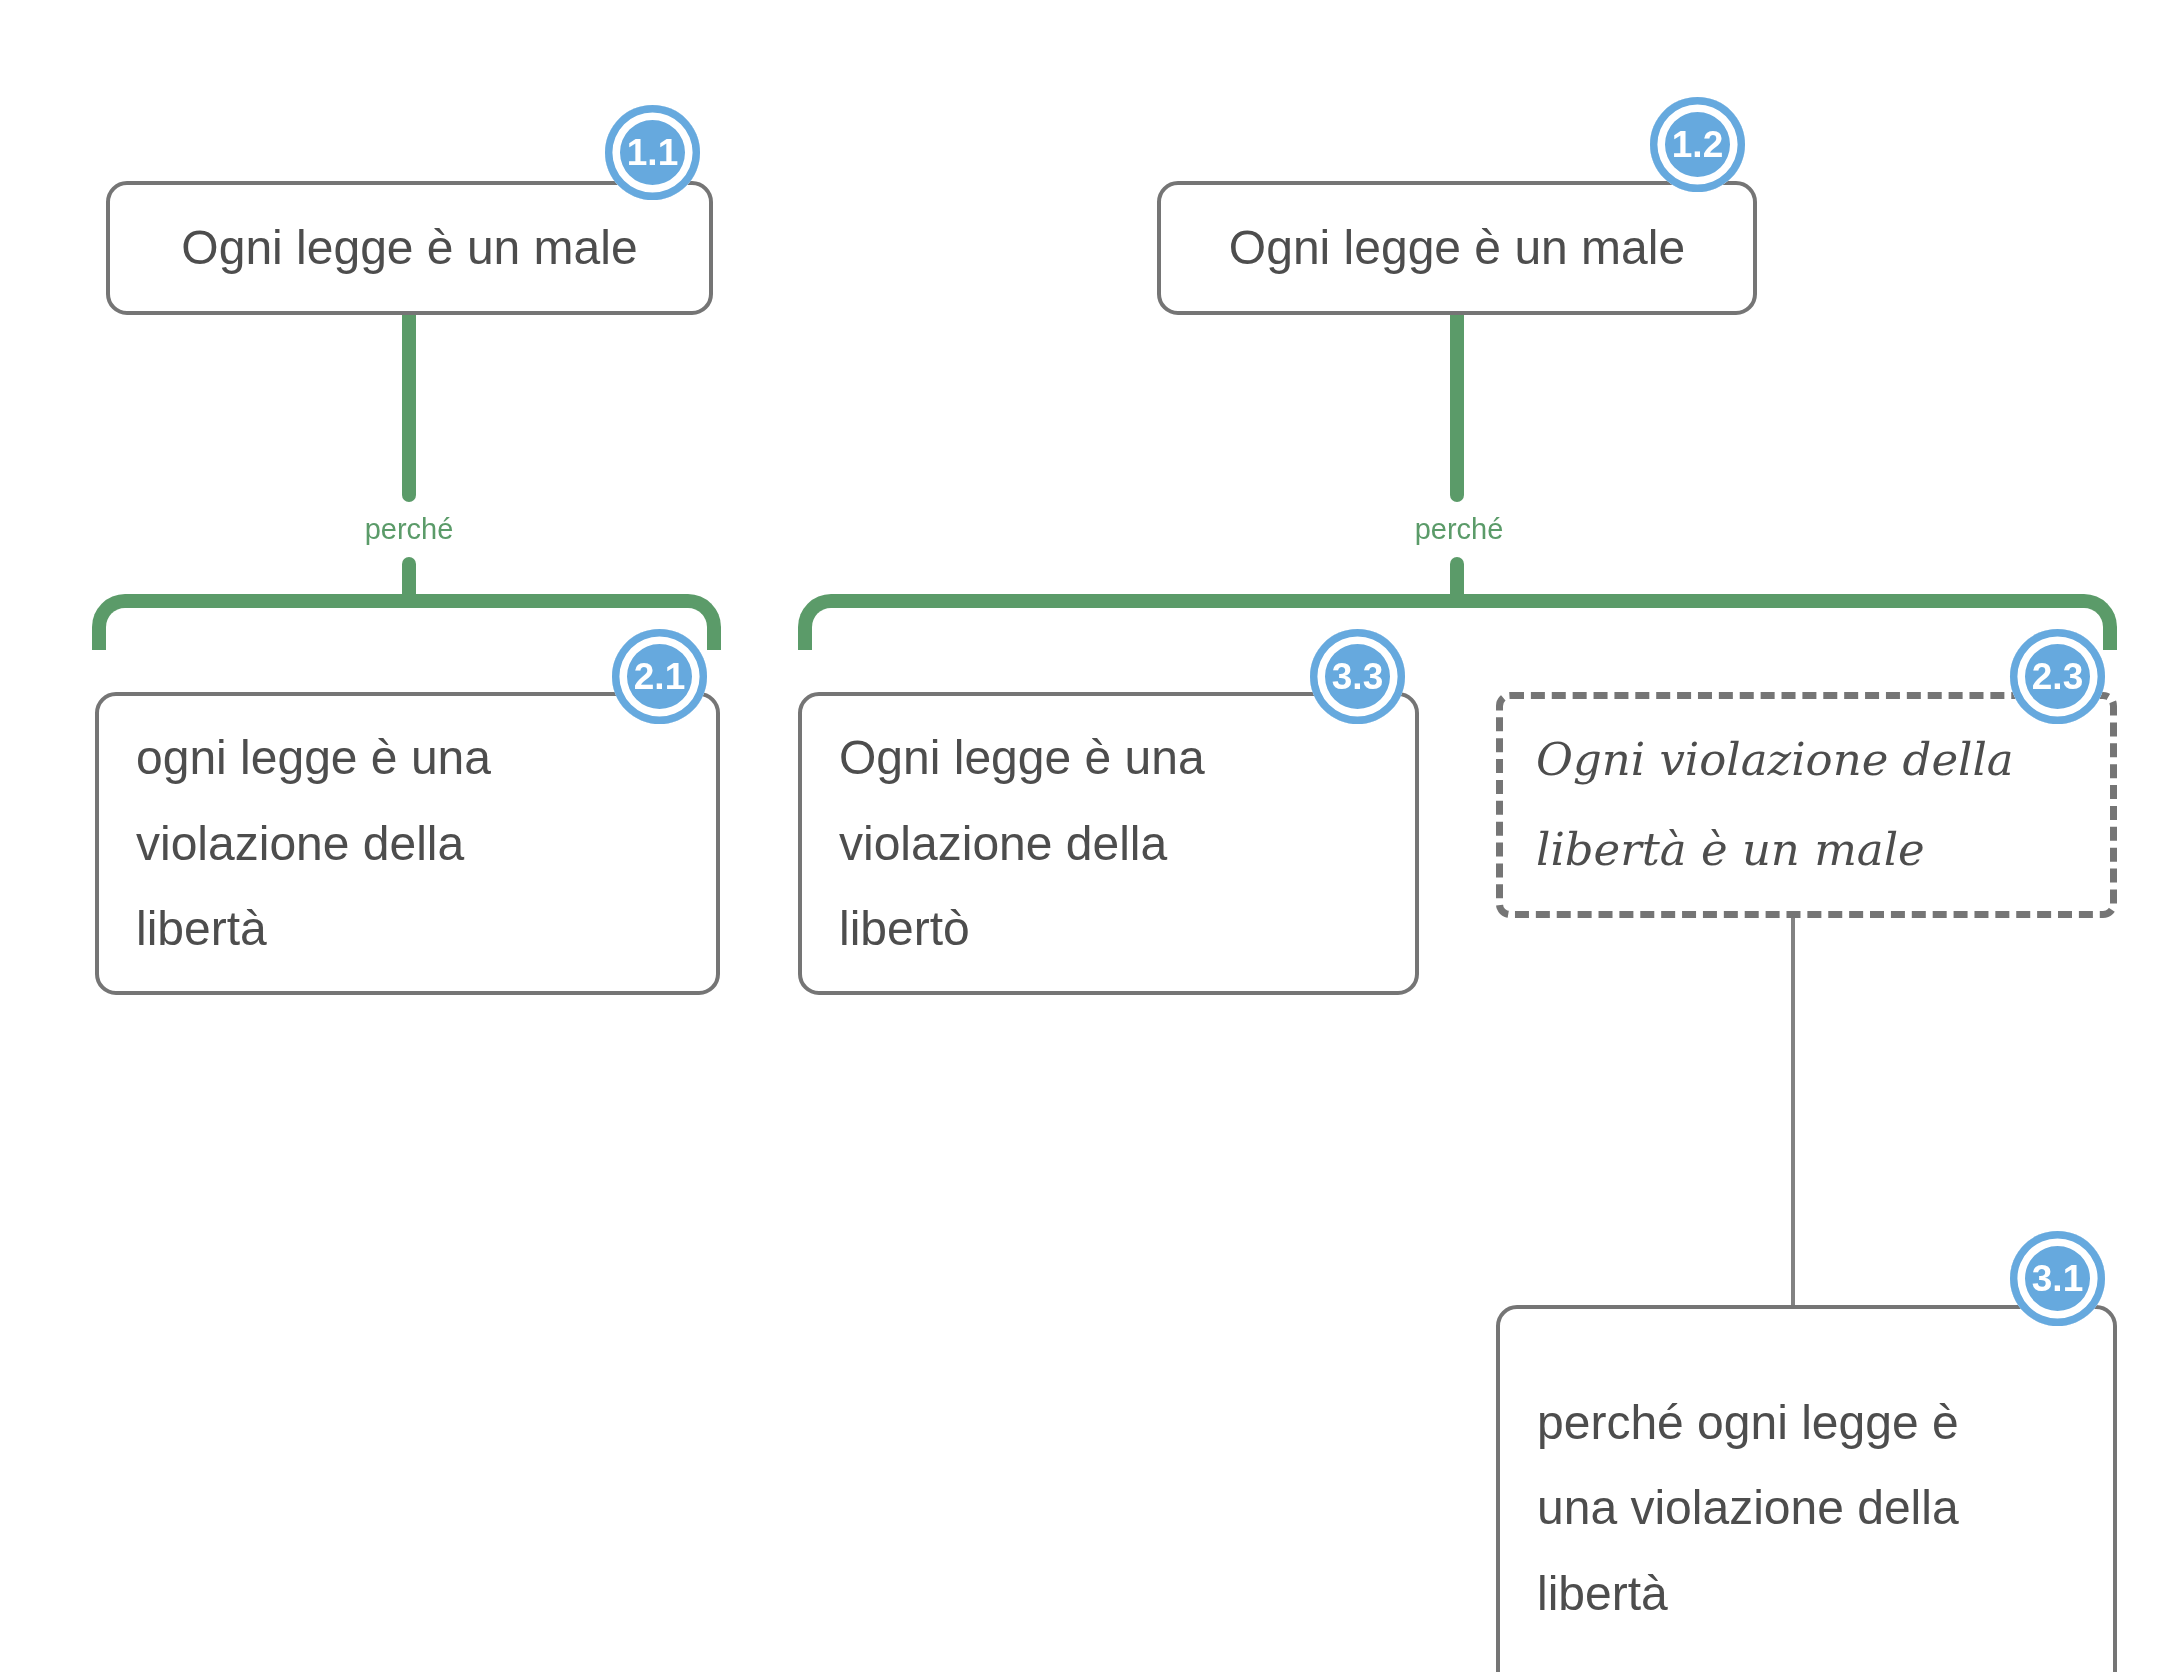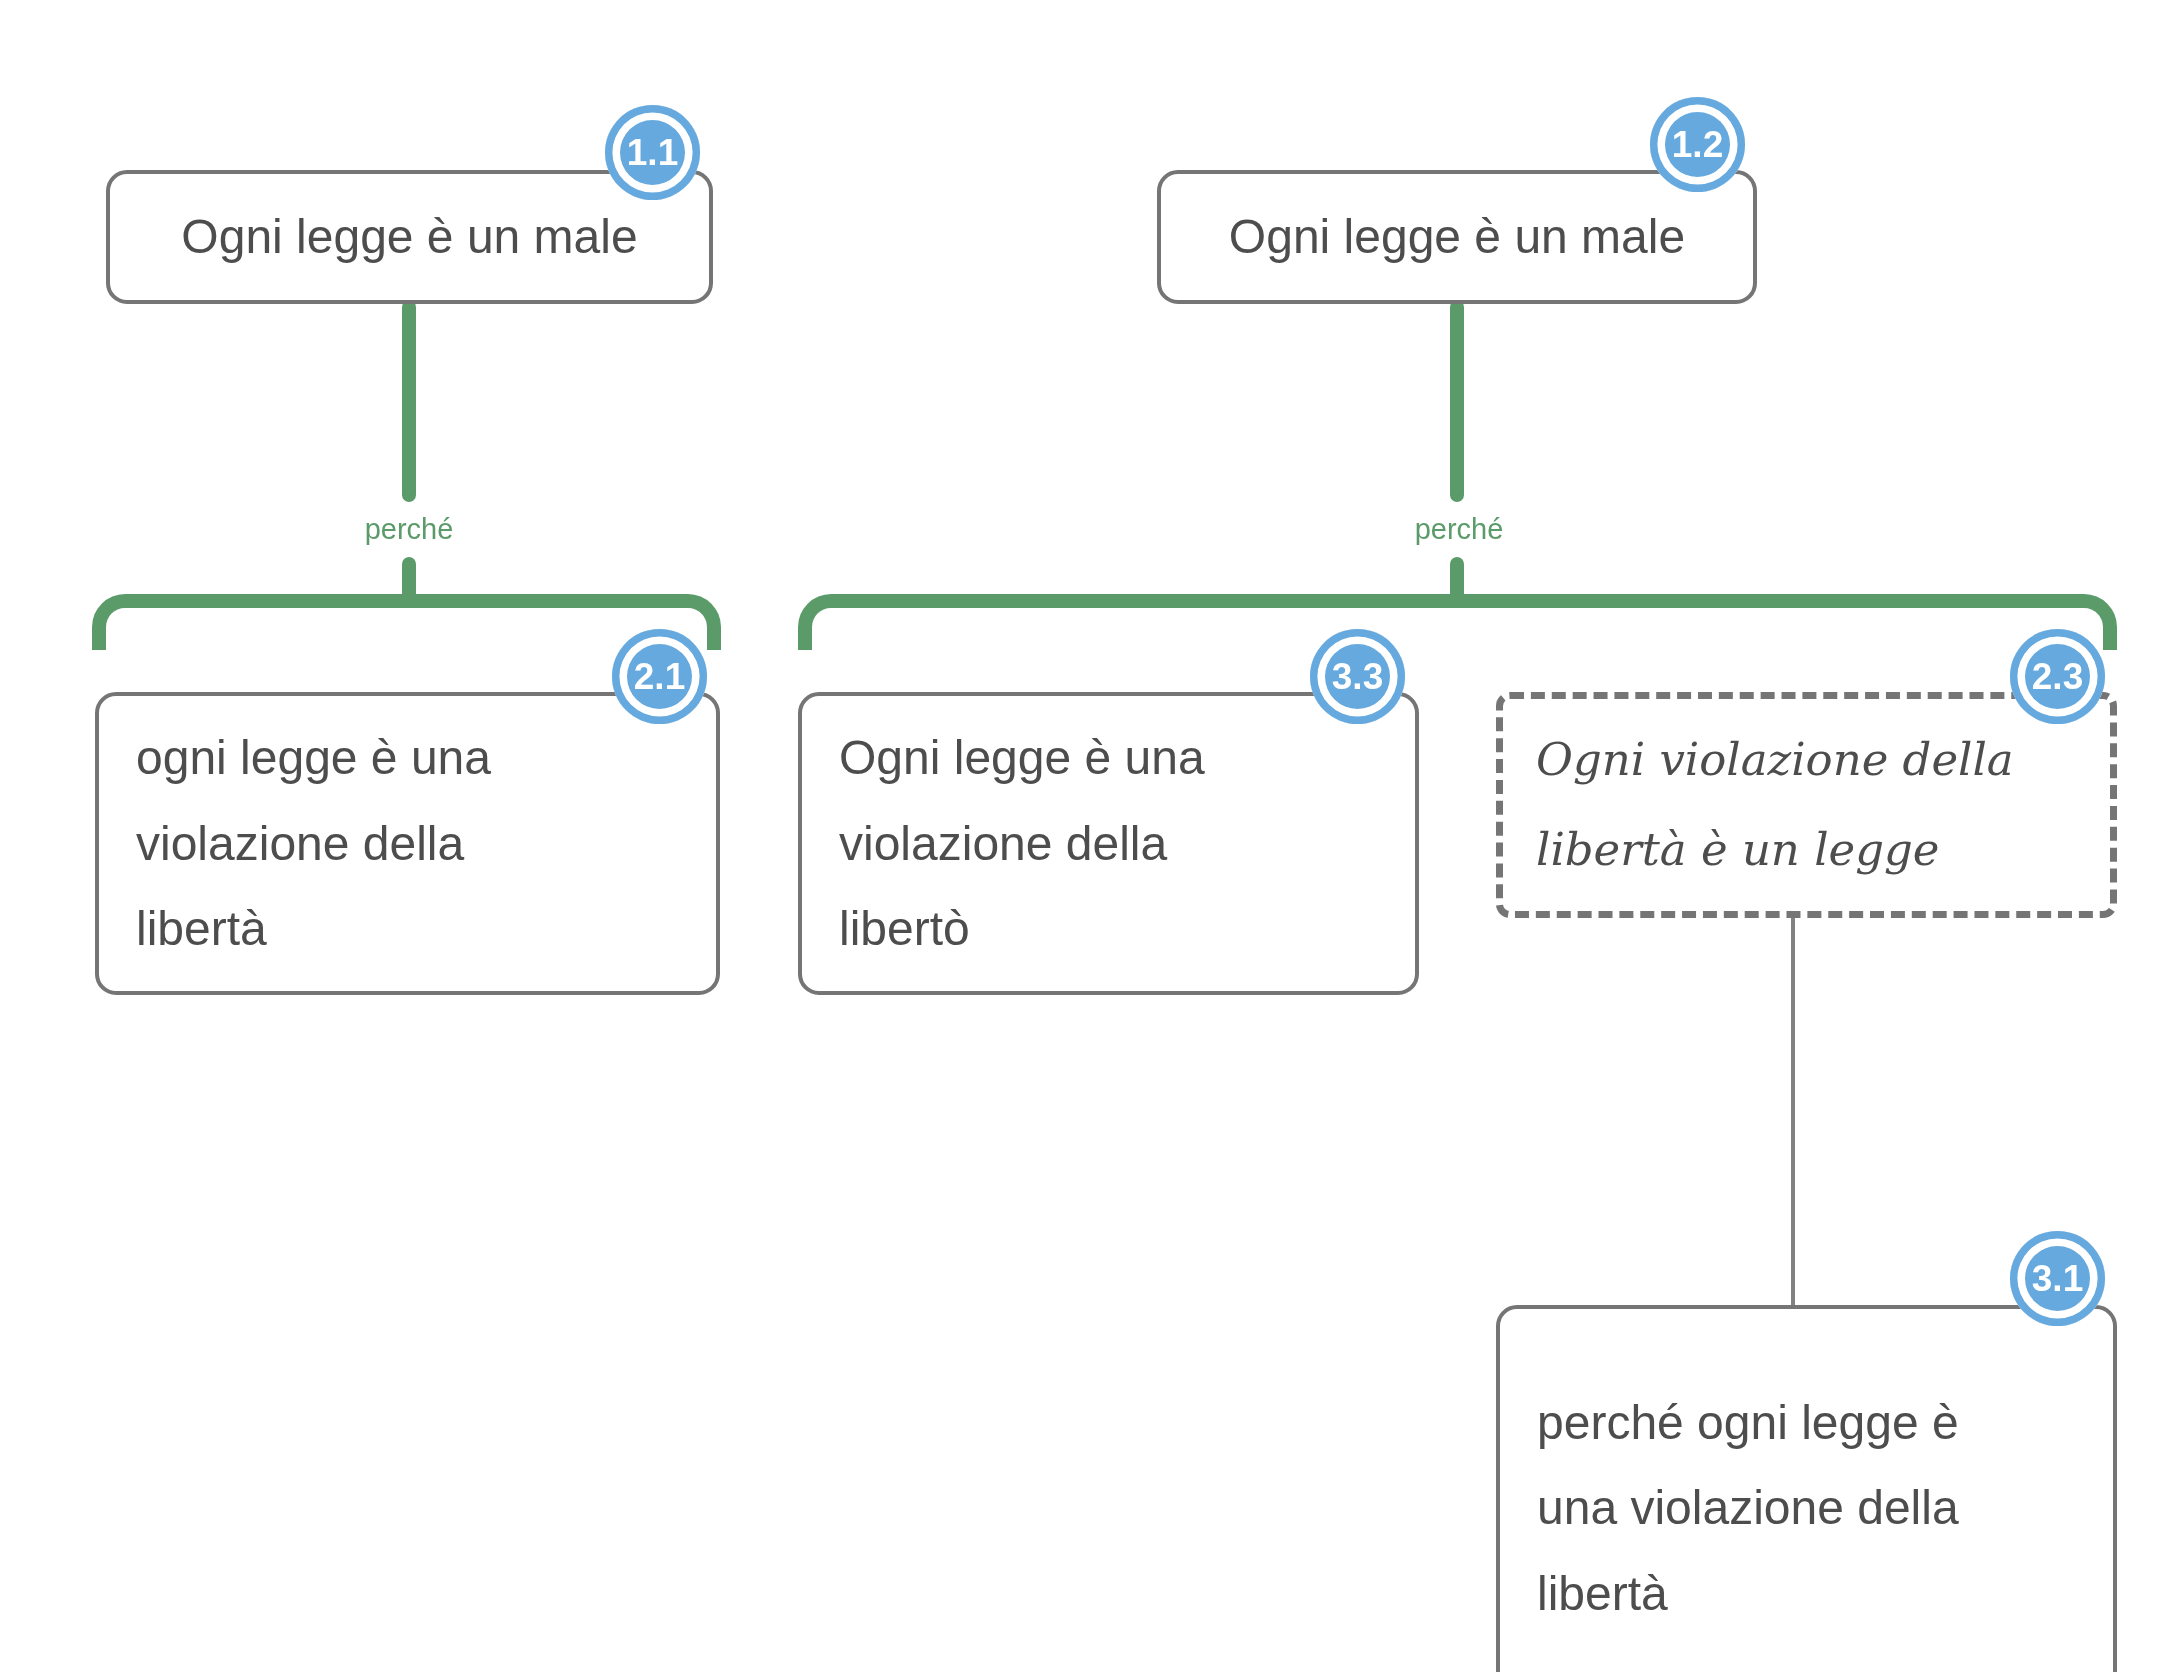--- a/index.html
+++ b/index.html
@@ -15,21 +15,21 @@
     position:absolute;
     box-sizing:border-box;
     background:#ffffff;
     border:4.6px solid #757575;
     border-radius:21px;
     color:#4d4d4d;
     z-index:2;
     display:flex;
     align-items:center;
   }
-  .node.center{justify-content:center;}
+  .node.center{justify-content:center;margin-top:11px;}
   .node-text{
     white-space:pre-line;
     font-size:48px;
     line-height:1.78;
   }
   .node.single .node-text{line-height:1.2;}
   .node.hand{
     border-style:dashed;
     border-width:7px;
     border-radius:14px;
@@ -121,21 +121,21 @@
     <div class="node-text">Ogni legge è una
 violazione della
 libertò</div>
   </div>
   <div class="badge" style="left:1310px;top:629px;">3.3</div>
 
   <div class="thinline" style="left:1791px;top:918px;height:387px;"></div>
 
   <div class="node hand" style="left:1496px;top:692px;width:621px;height:226px;padding:0 33px;">
     <div class="node-text">Ogni violazione della
-libertà è un legge</div>
+libertà è un male</div>
   </div>
   <div class="badge" style="left:2010px;top:629px;">2.3</div>
 
   <div class="node" style="left:1496px;top:1305px;width:621px;height:406px;padding:0 37px;">
     <div class="node-text">perché ogni legge è
 una violazione della
 libertà</div>
   </div>
   <div class="badge" style="left:2010px;top:1231px;">3.1</div>
 

